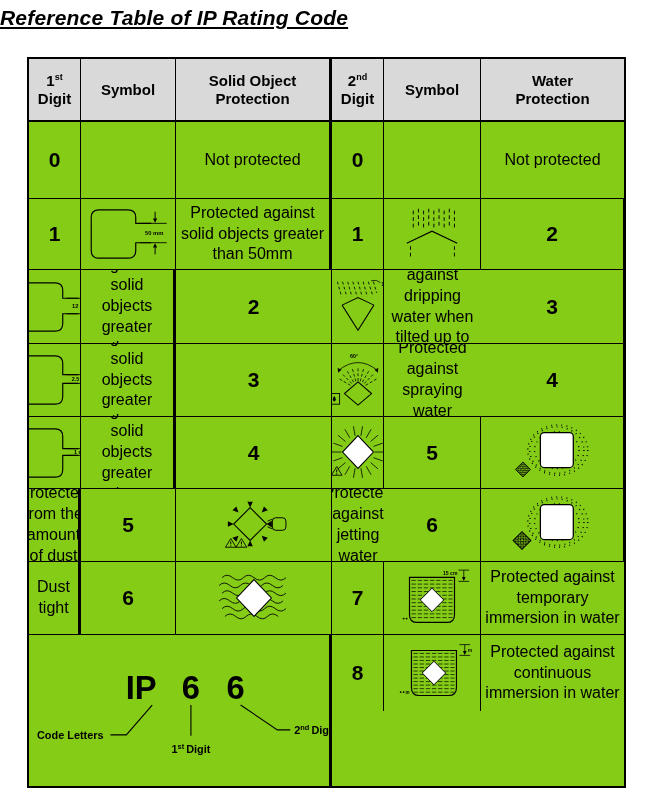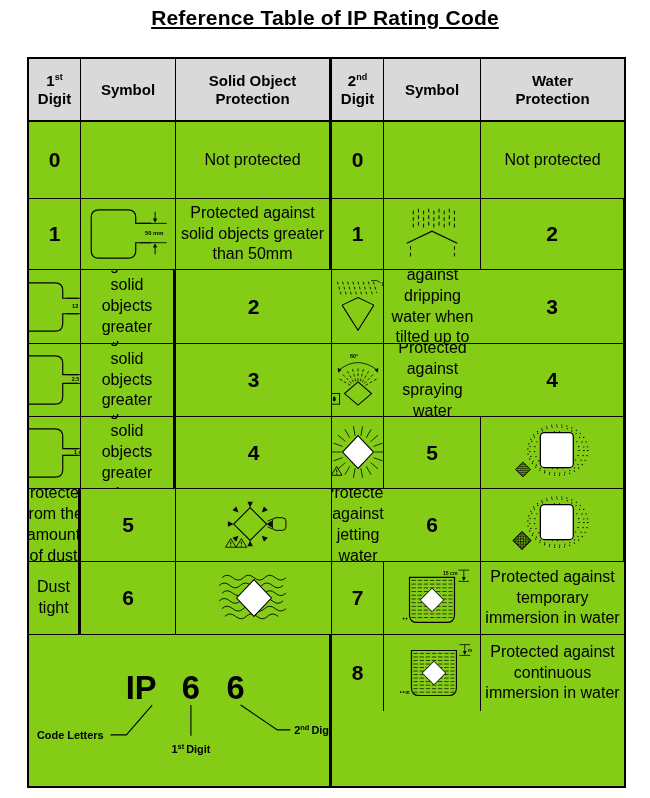--- a/index.html
+++ b/index.html
@@ -1,19 +1,19 @@
 <!DOCTYPE html>
 <html><head>
 <meta charset="utf-8">
 <style>
   html,body{margin:0;padding:0;}
   body{width:650px;height:798px;background:#fff;color:#000;
        font-family:"Liberation Sans",sans-serif;position:relative;overflow:hidden;}
-  .title{position:absolute;left:0;top:6px;width:100%;text-align:center;
-         font-size:21px;font-weight:bold;text-decoration:underline;letter-spacing:.2px;}
+  .title{position:absolute;left:0;top:6px;width:100%;text-align:left;
+         font-size:21px;font-weight:bold;text-decoration:underline;letter-spacing:.2px;font-style:italic;}
   .tbl{position:absolute;left:27px;top:57px;display:grid;
        grid-template-columns:52px 95px 156px 52px 97px 143px;
        grid-template-rows:63px 77px 71px 74px 73px 72px 73px 73px 76px 75px;
        border:2px solid #000;background:#84cc16;}
   .c{border-right:1px solid #000;border-bottom:1px solid #000;
      display:flex;flex-direction:column;align-items:center;justify-content:center;
      text-align:center;overflow:hidden;}
   .hdr{background:#d9d9d9;font-weight:bold;font-size:15px;line-height:1.15;border-bottom:2px solid #000;}
   .hdr sup{font-size:9px;line-height:0;}
   .digit{font-size:21px;font-weight:bold;}

